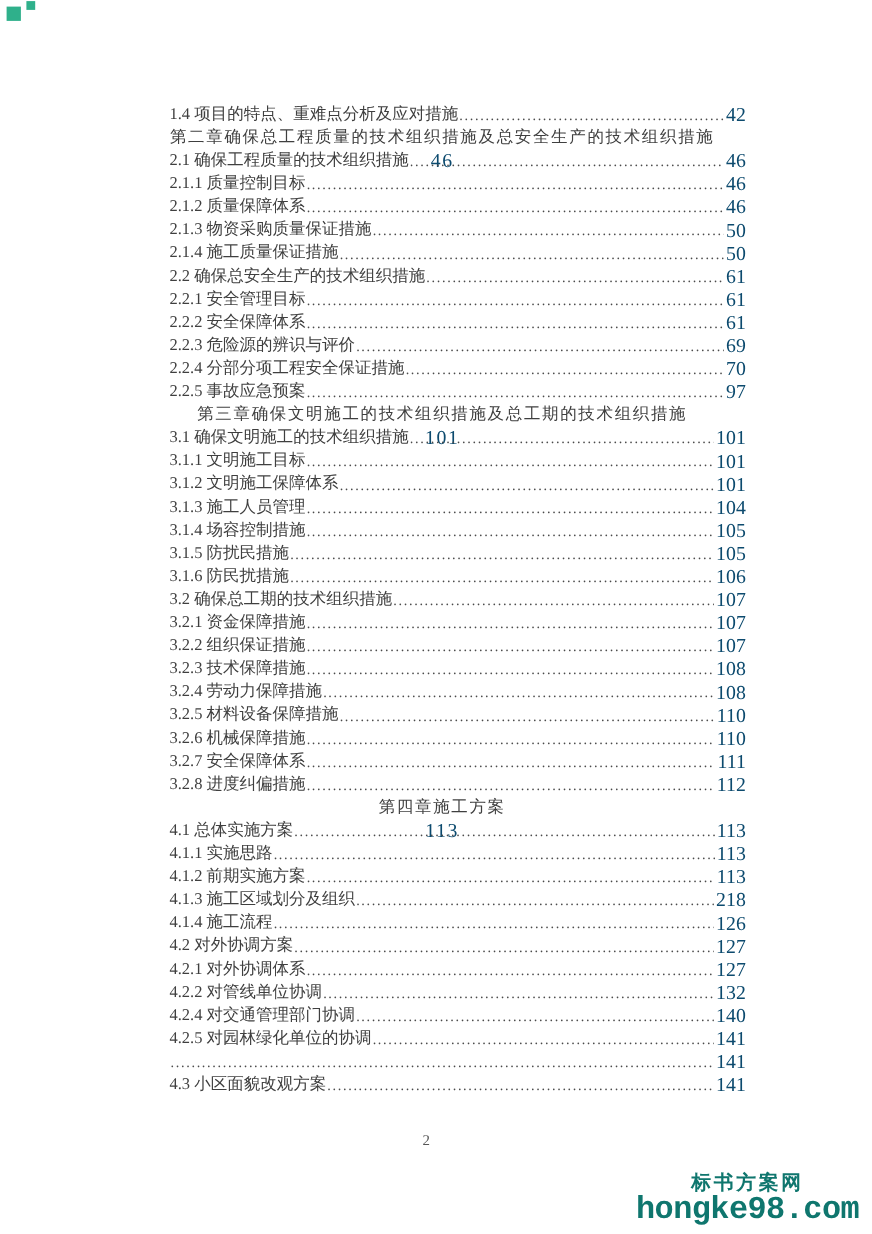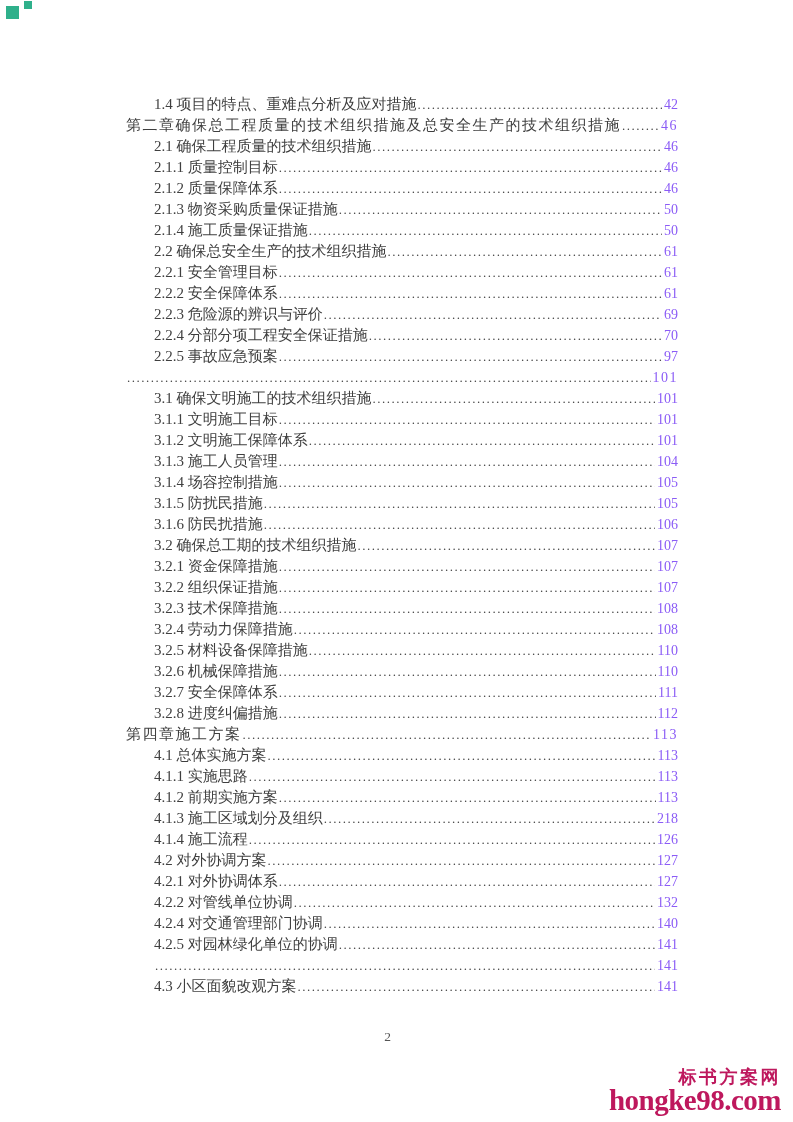--- a/index.html
+++ b/index.html
@@ -18,45 +18,45 @@
   
   .toc{
     position:absolute;left:126px;top:94px;width:552px;
     color:#3f3f3f;
   }
   .toc-row{
     display:flex;align-items:center;
     height:21px;line-height:21px;
     font-size:15px;
   }
-  .toc-row.level-1{letter-spacing:1.5px;}
+  .toc-row.level-1{letter-spacing:1.5px;flex-direction:column;}
   .toc-row.level-2,.toc-row.level-3{padding-left:28px;}
   .toc-text{white-space:nowrap;}
   .toc-leader{
     flex:1;overflow:hidden;white-space:nowrap;
     margin:0 2px 0 1px;color:#4a4a4a;letter-spacing:0;
   }
   .toc-leader::after{
     content:"........................................................................................................................................................................................................";
     font-size:13px;letter-spacing:1.5px;
   }
-  .toc-page{white-space:nowrap;font-size:14px;color:#8b5cf6;}
+  .toc-page{white-space:nowrap;font-size:18px;color:#0c4a6e;}
 
   
   .footer{
     position:absolute;left:0;top:1029px;width:775px;
     text-align:center;font-size:13.5px;color:#555555;
   }
 
   
   .watermark{
     position:absolute;right:12px;top:1066px;
-    text-align:right;
-    font-family:Liberation Serif, serif;
-    color:#be185d;
+    text-align:center;
+    font-family:Liberation Mono, monospace;
+    color:#0f766e;
   }
   .watermark .site-name{
     font-size:18px;font-weight:bold;letter-spacing:2.5px;line-height:22px;
   }
   .watermark .site-url{
     font-size:29px;font-weight:bold;letter-spacing:-0.5px;line-height:24px;
   }
 </style>
 </head>
 <body>
@@ -126,20 +126,21 @@
         <span class="toc-text">2.2.4 分部分项工程安全保证措施</span>
         <span class="toc-leader"></span>
         <span class="toc-page">70</span>
       </div>
       <div class="toc-row level-3">
         <span class="toc-text">2.2.5 事故应急预案</span>
         <span class="toc-leader"></span>
         <span class="toc-page">97</span>
       </div>
       <div class="toc-row level-1">
+        <span class="toc-text">第三章确保文明施工的技术组织措施及总工期的技术组织措施</span>
         <span class="toc-leader"></span>
         <span class="toc-page">101</span>
       </div>
       <div class="toc-row level-2">
         <span class="toc-text">3.1 确保文明施工的技术组织措施</span>
         <span class="toc-leader"></span>
         <span class="toc-page">101</span>
       </div>
       <div class="toc-row level-3">
         <span class="toc-text">3.1.1 文明施工目标</span>

